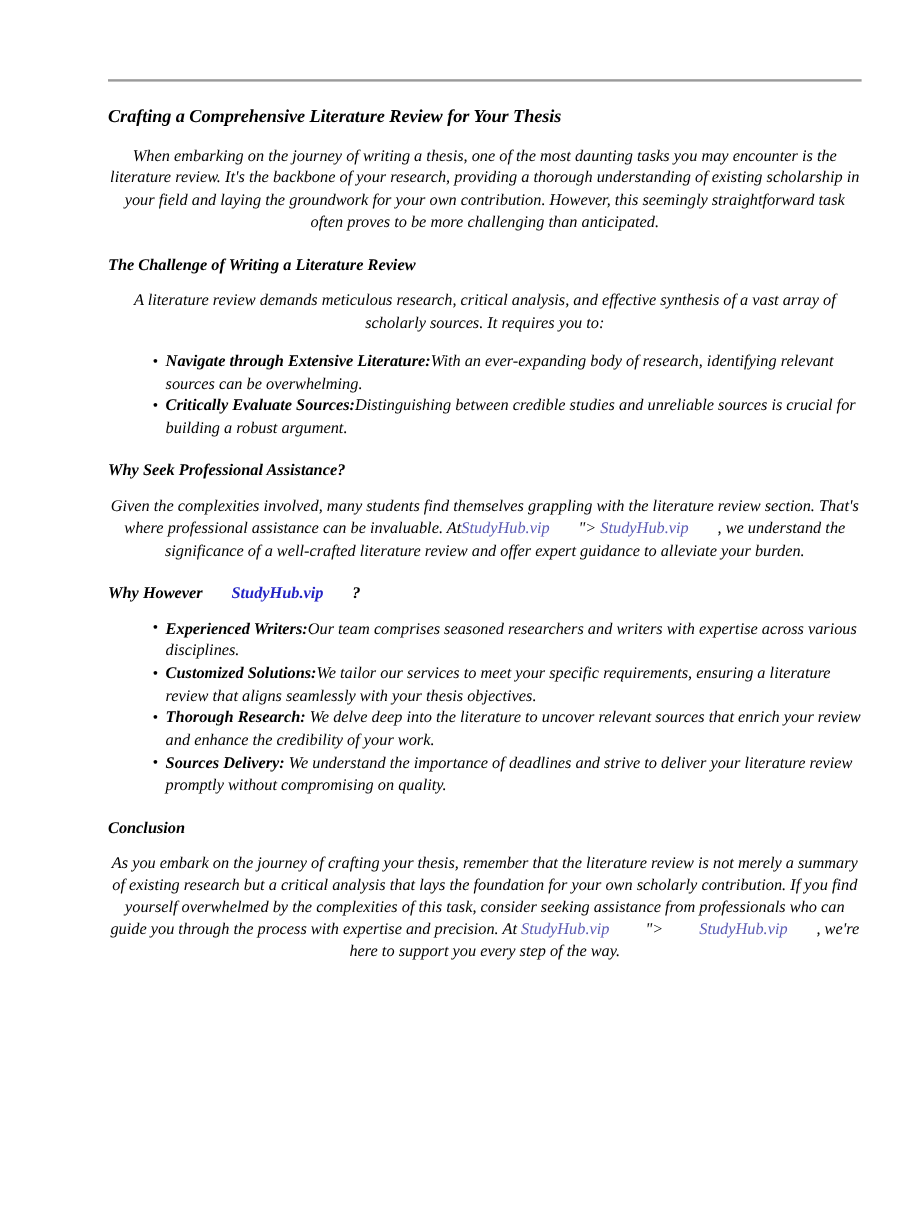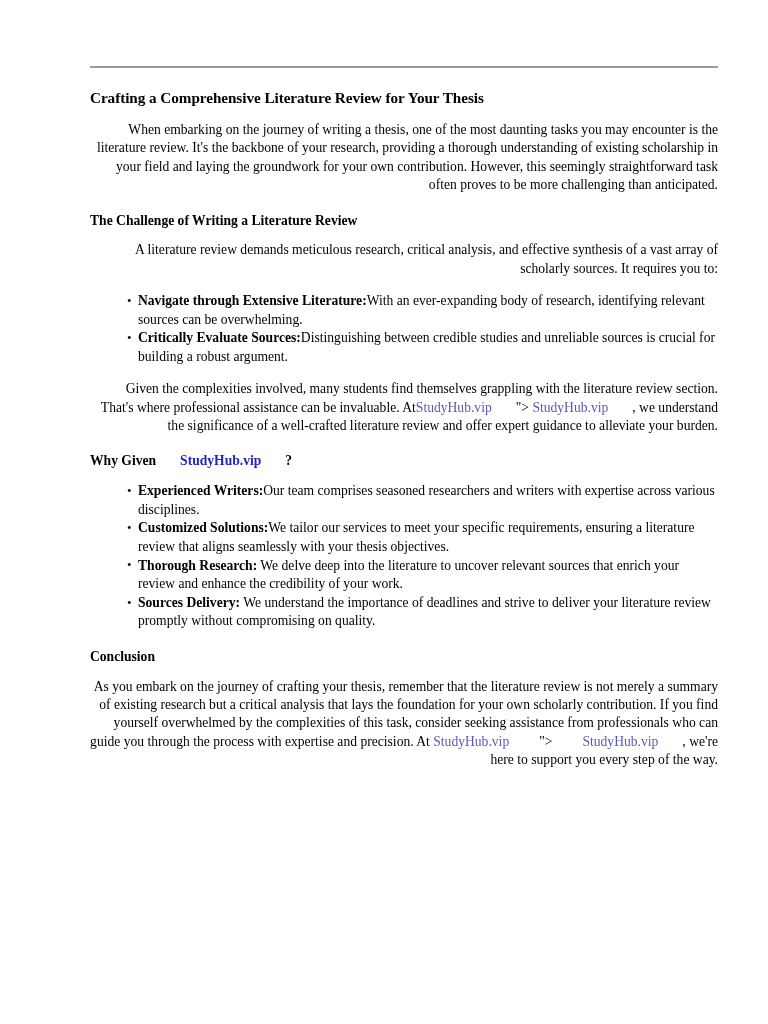--- a/index.html
+++ b/index.html
@@ -21,20 +21,21 @@
     background: #ffffff;
     box-sizing: border-box;
     padding: 0;
     overflow: hidden;
   }
   .content {
     position: absolute;
     left: 90px;
     top: 66px;
     width: 628px;
+    font-style: italic;
   }
   .top-rule {
     width: 100%;
     height: 2px;
     background: #9a9a9a;
     border: 0;
     margin: 0 0 20px 0;
     padding: 0;
     display: block;
   }
@@ -48,21 +49,21 @@
   h2.section-heading {
     font-size: 13.6px;
     font-weight: bold;
     line-height: 1.3;
     margin: 17px 0 12px 0;
   }
   p.para {
     font-size: 13.6px;
     line-height: 1.355;
     margin: 0 0 14px 0;
-    text-align: right;
+    text-align: center;
   }
   ul.bullets {
     list-style: none;
     margin: 0 0 14px 0;
     padding: 0 0 0 38px;
   }
   ul.bullets li {
     position: relative;
     font-size: 13.6px;
     line-height: 1.355;
@@ -112,25 +113,26 @@
 
     <ul class="bullets">
       <li>
         <span class="b">Navigate through Extensive Literature:</span><span>With an ever-expanding body of research, identifying relevant sources can be overwhelming.</span>
       </li>
       <li>
         <span class="b">Critically Evaluate Sources:</span><span>Distinguishing between credible studies and unreliable sources is crucial for building a robust argument.</span>
       </li>
     </ul>
 
+    <h2 class="section-heading">Why Seek Professional Assistance?</h2>
 
     <p class="para"><span>Given the complexities involved, many students find themselves grappling with the literature review section. That's where professional assistance can be invaluable. At</span><span class="link">StudyHub.vip</span><span class="gap-md"></span><span>"&gt;</span>
       <span class="link">StudyHub.vip</span><span class="gap-md"></span><span>, we understand the significance of a well-crafted literature review and offer expert guidance to alleviate your burden.</span></p>
 
-    <h2 class="section-heading"><span>Why Given</span><span class="heading-gap"></span><span class="link-strong">StudyHub.vip</span><span class="heading-gap"></span><span>?</span></h2>
+    <h2 class="section-heading"><span>Why However</span><span class="heading-gap"></span><span class="link-strong">StudyHub.vip</span><span class="heading-gap"></span><span>?</span></h2>
 
     <ul class="bullets">
       <li>
         <span class="b">Experienced Writers:</span><span>Our team comprises seasoned researchers and writers with expertise across various disciplines.</span>
       </li>
       <li>
         <span class="b">Customized Solutions:</span><span>We tailor our services to meet your specific requirements, ensuring a literature review that aligns seamlessly with your thesis objectives.</span>
       </li>
       <li>
         <span class="b">Thorough Research:</span><span> We delve deep into the literature to uncover relevant sources that enrich your review and enhance the credibility of your work.</span>

